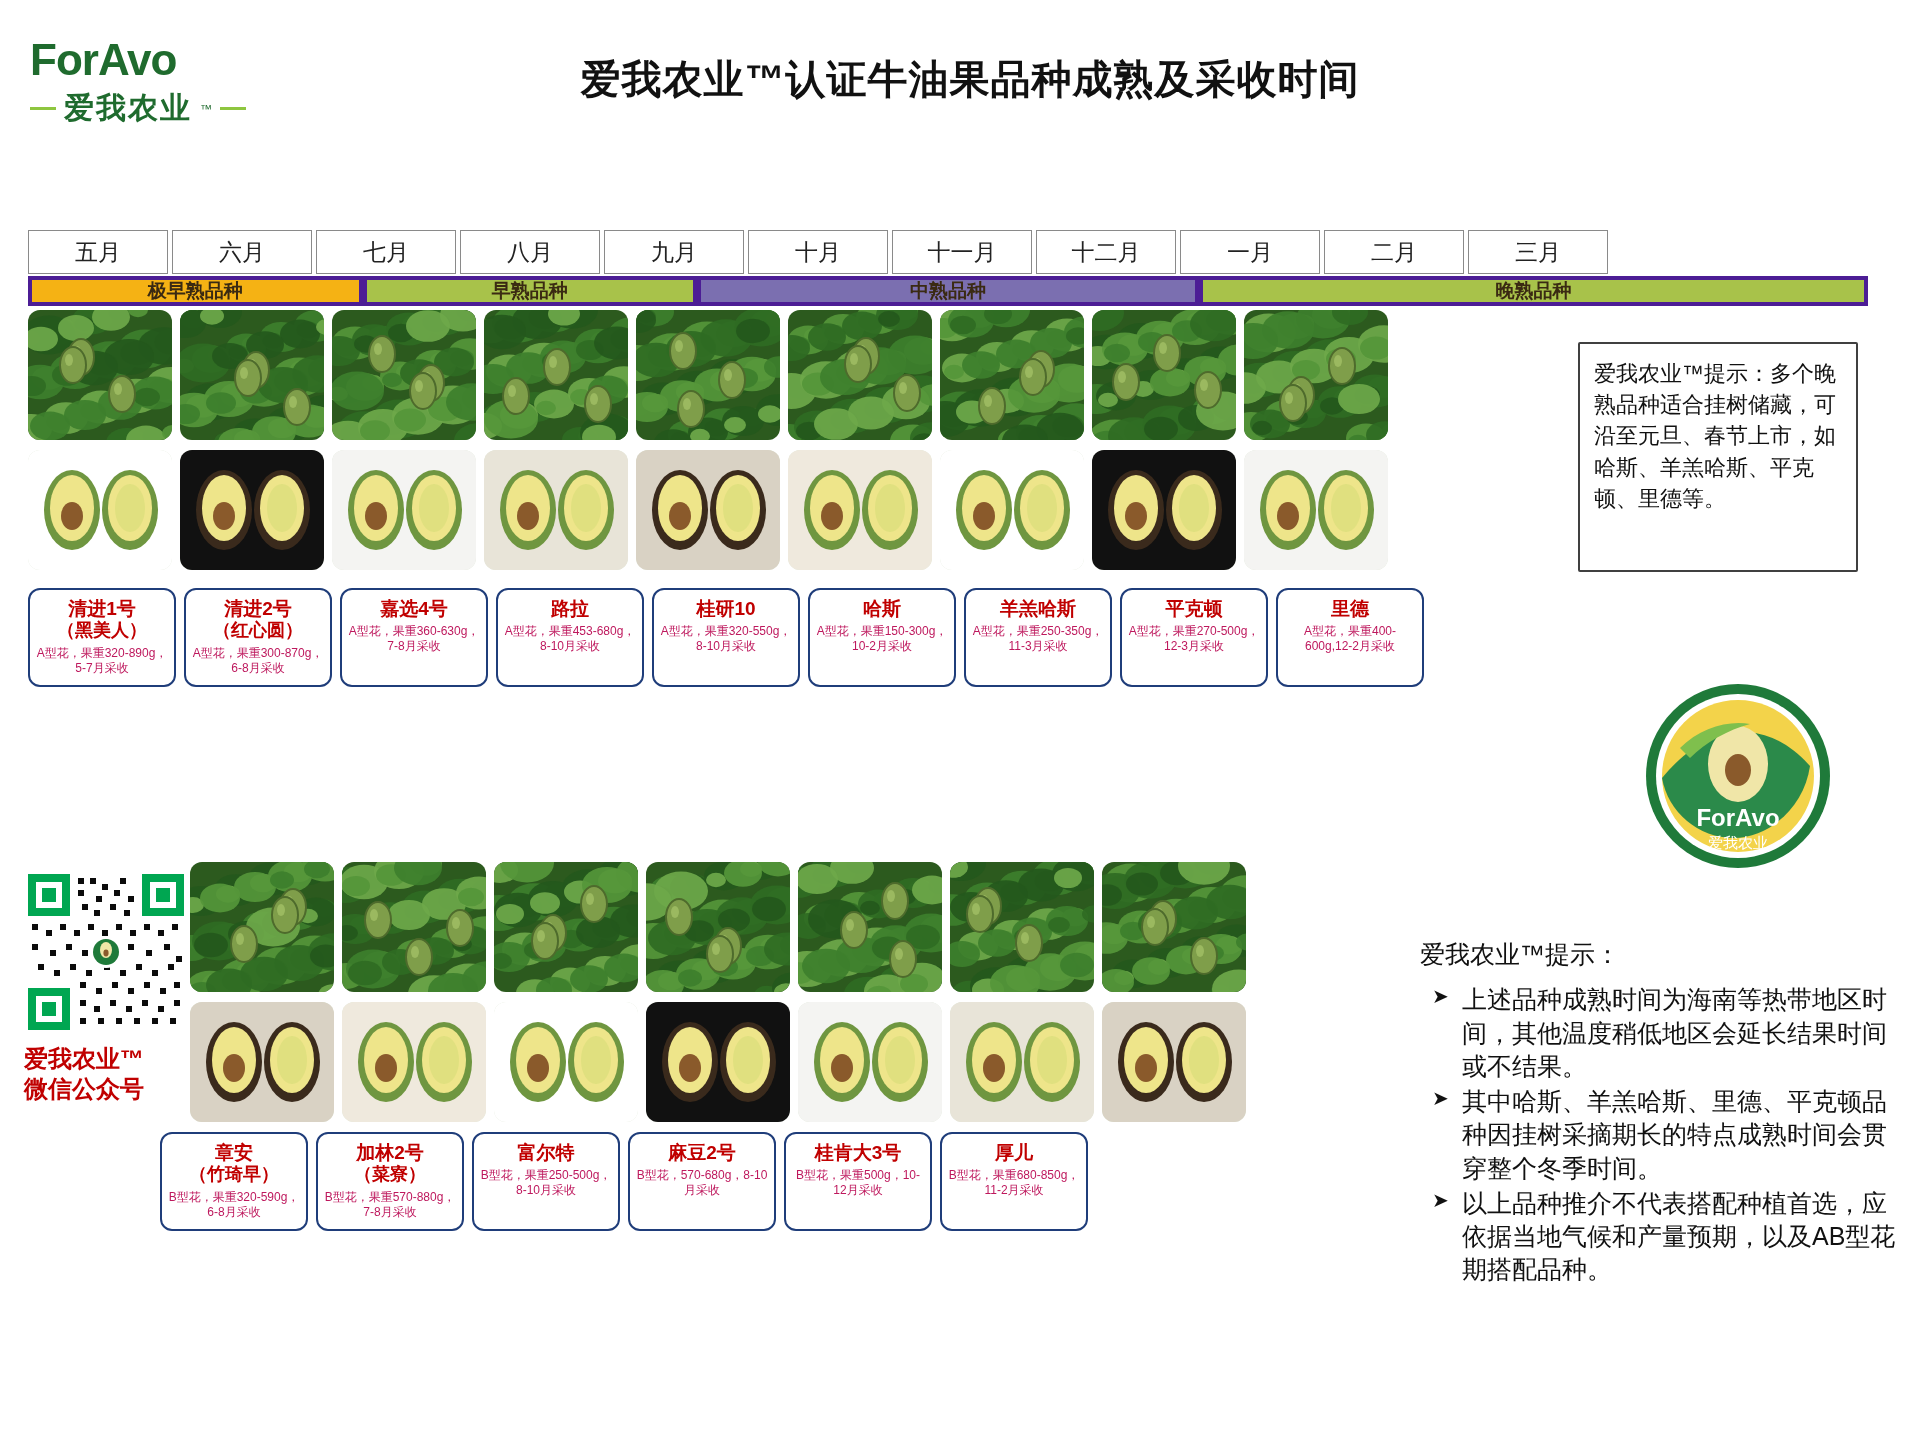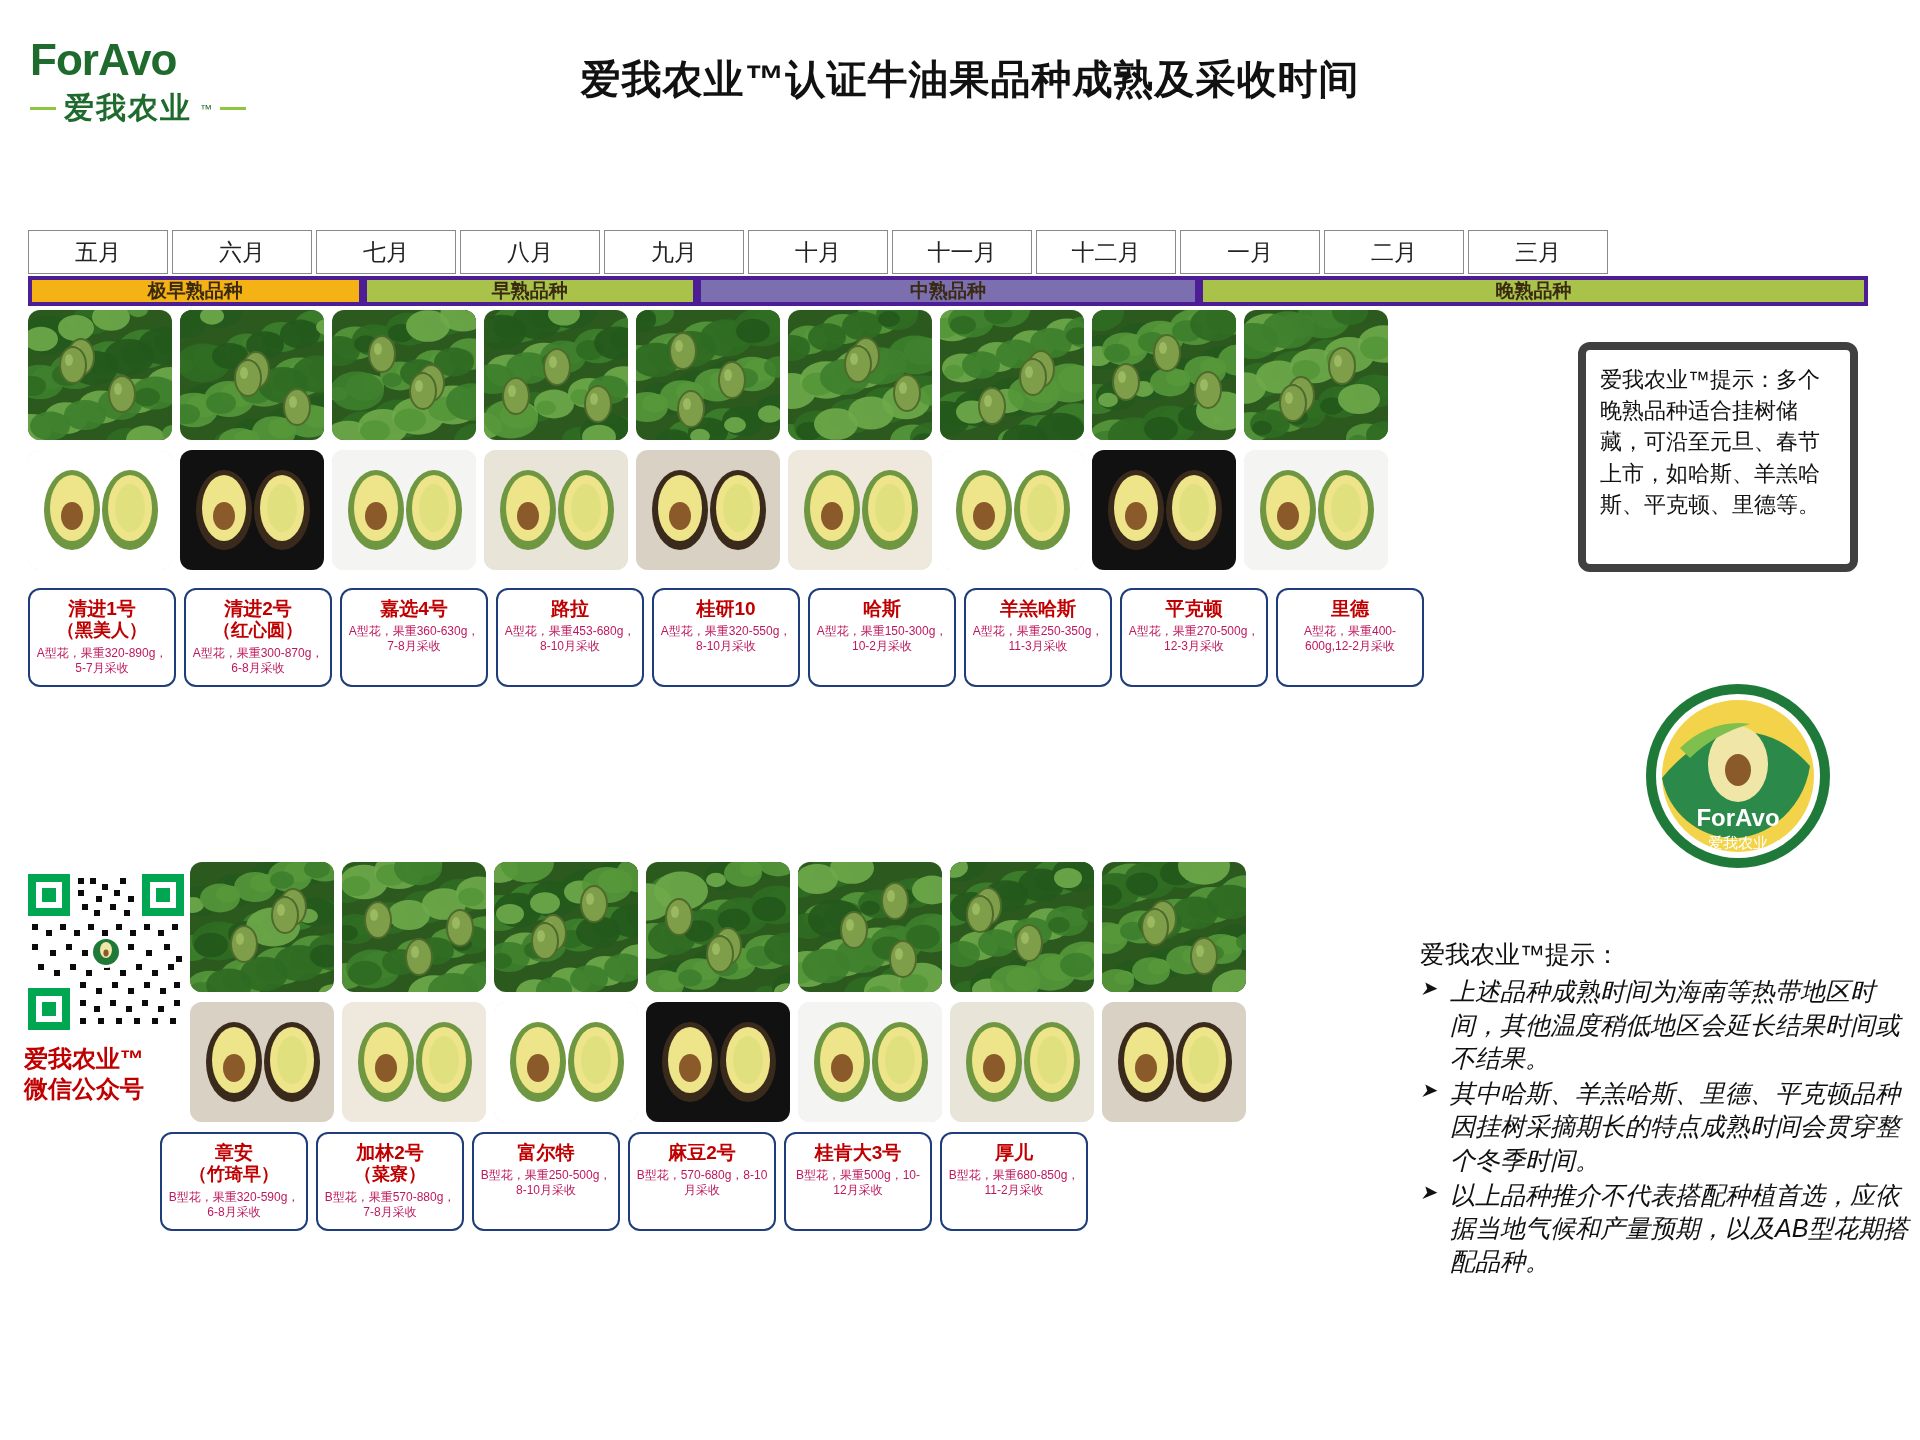--- a/index.html
+++ b/index.html
@@ -61,21 +61,21 @@
     background:#fff; padding:8px 6px 10px;
     text-align:center;
   }
   .card .vname { font-size:19px; font-weight:bold; color:#c00000; line-height:1.18; }
   .card .vsub { font-size:18px; font-weight:bold; color:#c00000; line-height:1.18; }
   .card .vdesc { margin-top:4px; font-size:12px; color:#be185d; line-height:1.24; }
 
   
   .tip-box {
     position:absolute; left:1578px; top:342px; width:280px; height:230px;
-    border:8px solid #404040; border-radius:12px; background:#fff;
+    border:2px solid #404040; border-radius:2px; background:#fff;
     padding:14px 14px; font-size:22px; color:#111; line-height:1.42;
   }
 
   
   .seal { position:absolute; left:1626px; top:678px; width:224px; height:196px; }
 
   
   .qr-wrap { position:absolute; left:24px; top:870px; width:172px; }
   .qr { width:164px; height:164px; background:#fff; position:relative; }
   .qr-label { margin-top:10px; font-size:24px; font-weight:bold; color:#c00000; line-height:1.25; }
@@ -84,21 +84,21 @@
   .tree-row.bottom { left:190px; top:862px; }
   .fruit-row.bottom { left:190px; top:1002px; }
   .cards-row.bottom { left:160px; top:1132px; }
 
   
   .notes {
     position:absolute; left:1420px; top:938px; width:492px;
     font-size:25px; color:#111; line-height:1.33;
   }
   .notes .nt-title { margin-bottom:4px; }
-  .notes ul { list-style:none; margin:0; padding:0;font-style:italic; }
+  .notes ul { list-style:none; margin:12px; padding:0; }
   .notes li { position:relative; padding-left:30px; margin-bottom:2px; }
   .notes li:before { content:"\27A4"; position:absolute; left:0; top:0; font-size:20px; color:#111; }
 </style>
 </head>
 <body>
 
 <div class="logo-block">
   <div class="logo-wordmark">
     <span>ForAvo</span>
   </div>

